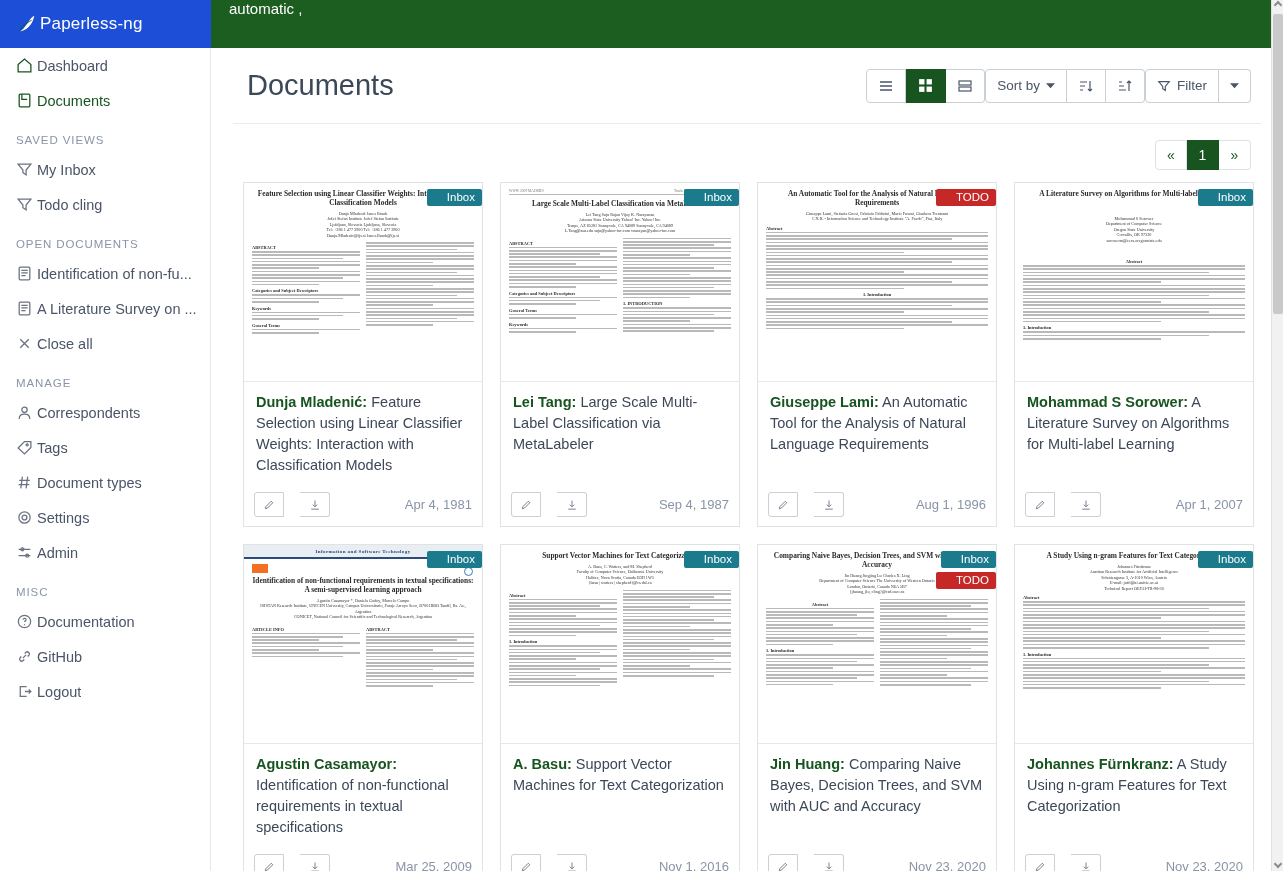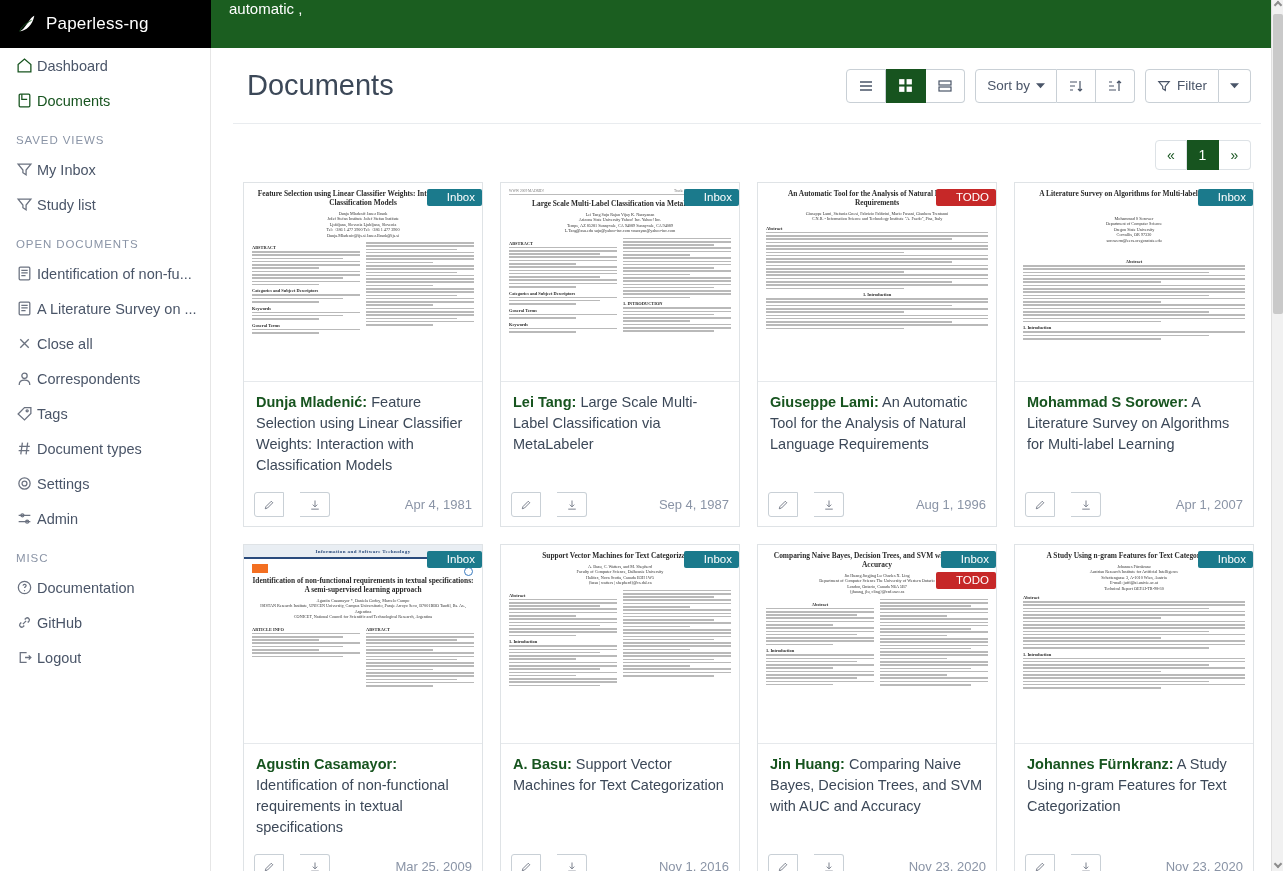--- a/index.html
+++ b/index.html
@@ -12,22 +12,22 @@
     overflow: hidden;
   }
   .app { display: flex; width: 1283px; height: 871px; position: relative; }
 
   
   .topbar {
     position: absolute; top: 0; left: 0; width: 1271px; height: 48px;
     display: flex; align-items: stretch; z-index: 5;
   }
   .brand {
-    width: 211px; background: #000000; color: #ffffff;
-    display: flex; align-items: center; gap: 8px; padding-left: 16px;
+    width: 211px; background: #1d4ed8; color: #ffffff;
+    display: flex; align-items: center; gap: 2px; padding-left: 16px;
   }
   .brand-logo { width: 22px; height: 22px; display: block; }
   .brand-title { font-size: 17px; font-weight: 400; letter-spacing: .2px; }
   .searchbar {
     flex: 1; background: #1b5e20; display: flex; 
     padding-left: 18px;
   }
   .searchbar .q { color: #ffffff; font-size: 15px; }
 
   
@@ -53,21 +53,21 @@
   
   .main { flex: 1; padding-top: 48px; height: 871px; position: relative; overflow: hidden; }
   .content { padding: 0 22px 0 22px; }
 
   .page-head {
     display: flex; align-items: center; height: 76px;
     border-bottom: 1px solid #e9ecef; padding-right: 10px;
   }
   .page-title { font-size: 29px; font-weight: 300; color: #3c4858; flex: 1; padding-left: 14px; }
 
-  .toolbar { display: flex; align-items: center; gap: 10px; }
+  .toolbar { display: flex; align-items: center; }
   .btn-group { display: flex; }
   .btn {
     border: 1px solid #c9d0d6; background: #ffffff; color: #4a5568;
     height: 34px; padding: 0 11px; font-size: 13.5px;
     display: flex; align-items: center; gap: 6px; cursor: pointer;
   }
   .btn-group .btn + .btn { border-left: none; }
   .btn-group .btn:first-child { border-radius: 4px 0 0 4px; }
   .btn-group .btn:last-child { border-radius: 0 4px 4px 0; }
   .btn.active { background: #17541f; border-color: #17541f; color: #fff; }
@@ -184,21 +184,21 @@
           </svg>
       </span>
       <span class="nav-label">My Inbox</span>
     </div>
     <div class="nav-item">
       <span class="ico">
         <svg viewBox="0 0 16 16" fill="none" stroke="currentColor" stroke-width="1.2">
             <path d="M2 3h12l-4.5 5.5V13L6.5 11V8.5z"></path>
           </svg>
       </span>
-      <span class="nav-label">Study list</span>
+      <span class="nav-label">Todo cling</span>
     </div>
 
     <div class="nav-section-title">Open documents</div>
     <div class="nav-item">
       <span class="ico">
         <svg viewBox="0 0 16 16" fill="none" stroke="currentColor" stroke-width="1.2">
             <rect x="3" y="2" width="10" height="12" rx="1"></rect>
             <path d="M5 5h6M5 7.5h6M5 10h4"></path>
           </svg>
       </span>
@@ -215,20 +215,21 @@
     </div>
     <div class="nav-item">
       <span class="ico">
         <svg viewBox="0 0 16 16" fill="none" stroke="currentColor" stroke-width="1.3">
             <path d="M4 4l8 8M12 4l-8 8"></path>
           </svg>
       </span>
       <span class="nav-label">Close all</span>
     </div>
 
+    <div class="nav-section-title">Manage</div>
     <div class="nav-item">
       <span class="ico">
         <svg viewBox="0 0 16 16" fill="none" stroke="currentColor" stroke-width="1.2">
             <circle cx="8" cy="5.5" r="2.5"></circle>
             <path d="M3 14c0-2.8 2.2-4.5 5-4.5s5 1.7 5 4.5"></path>
           </svg>
       </span>
       <span class="nav-label">Correspondents</span>
     </div>
     <div class="nav-item">

